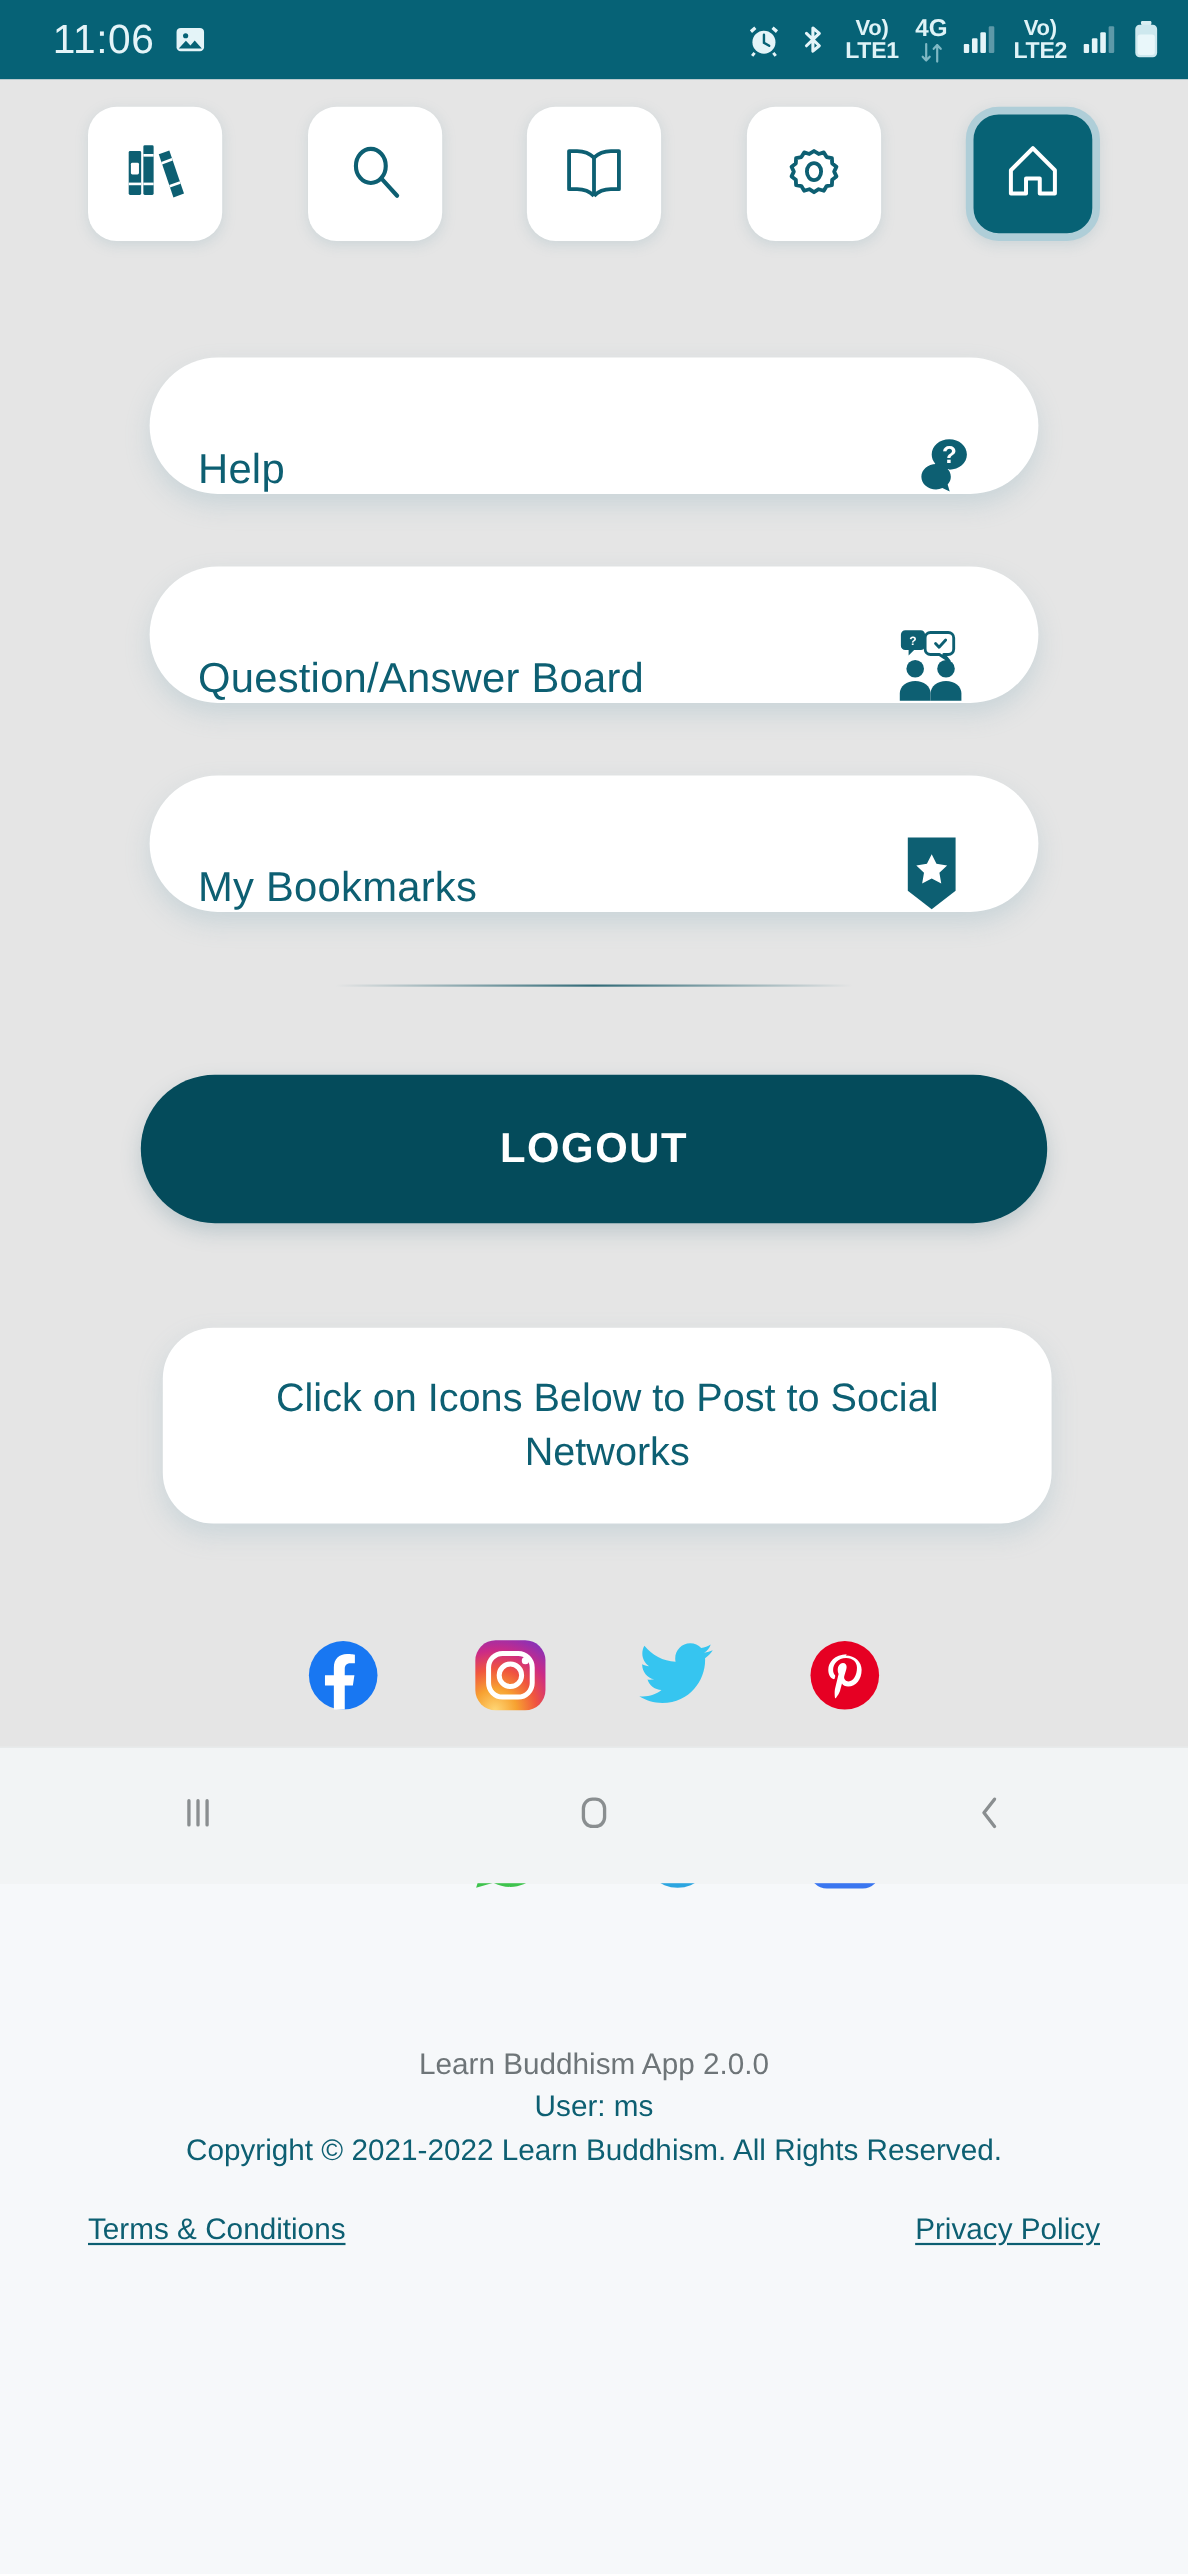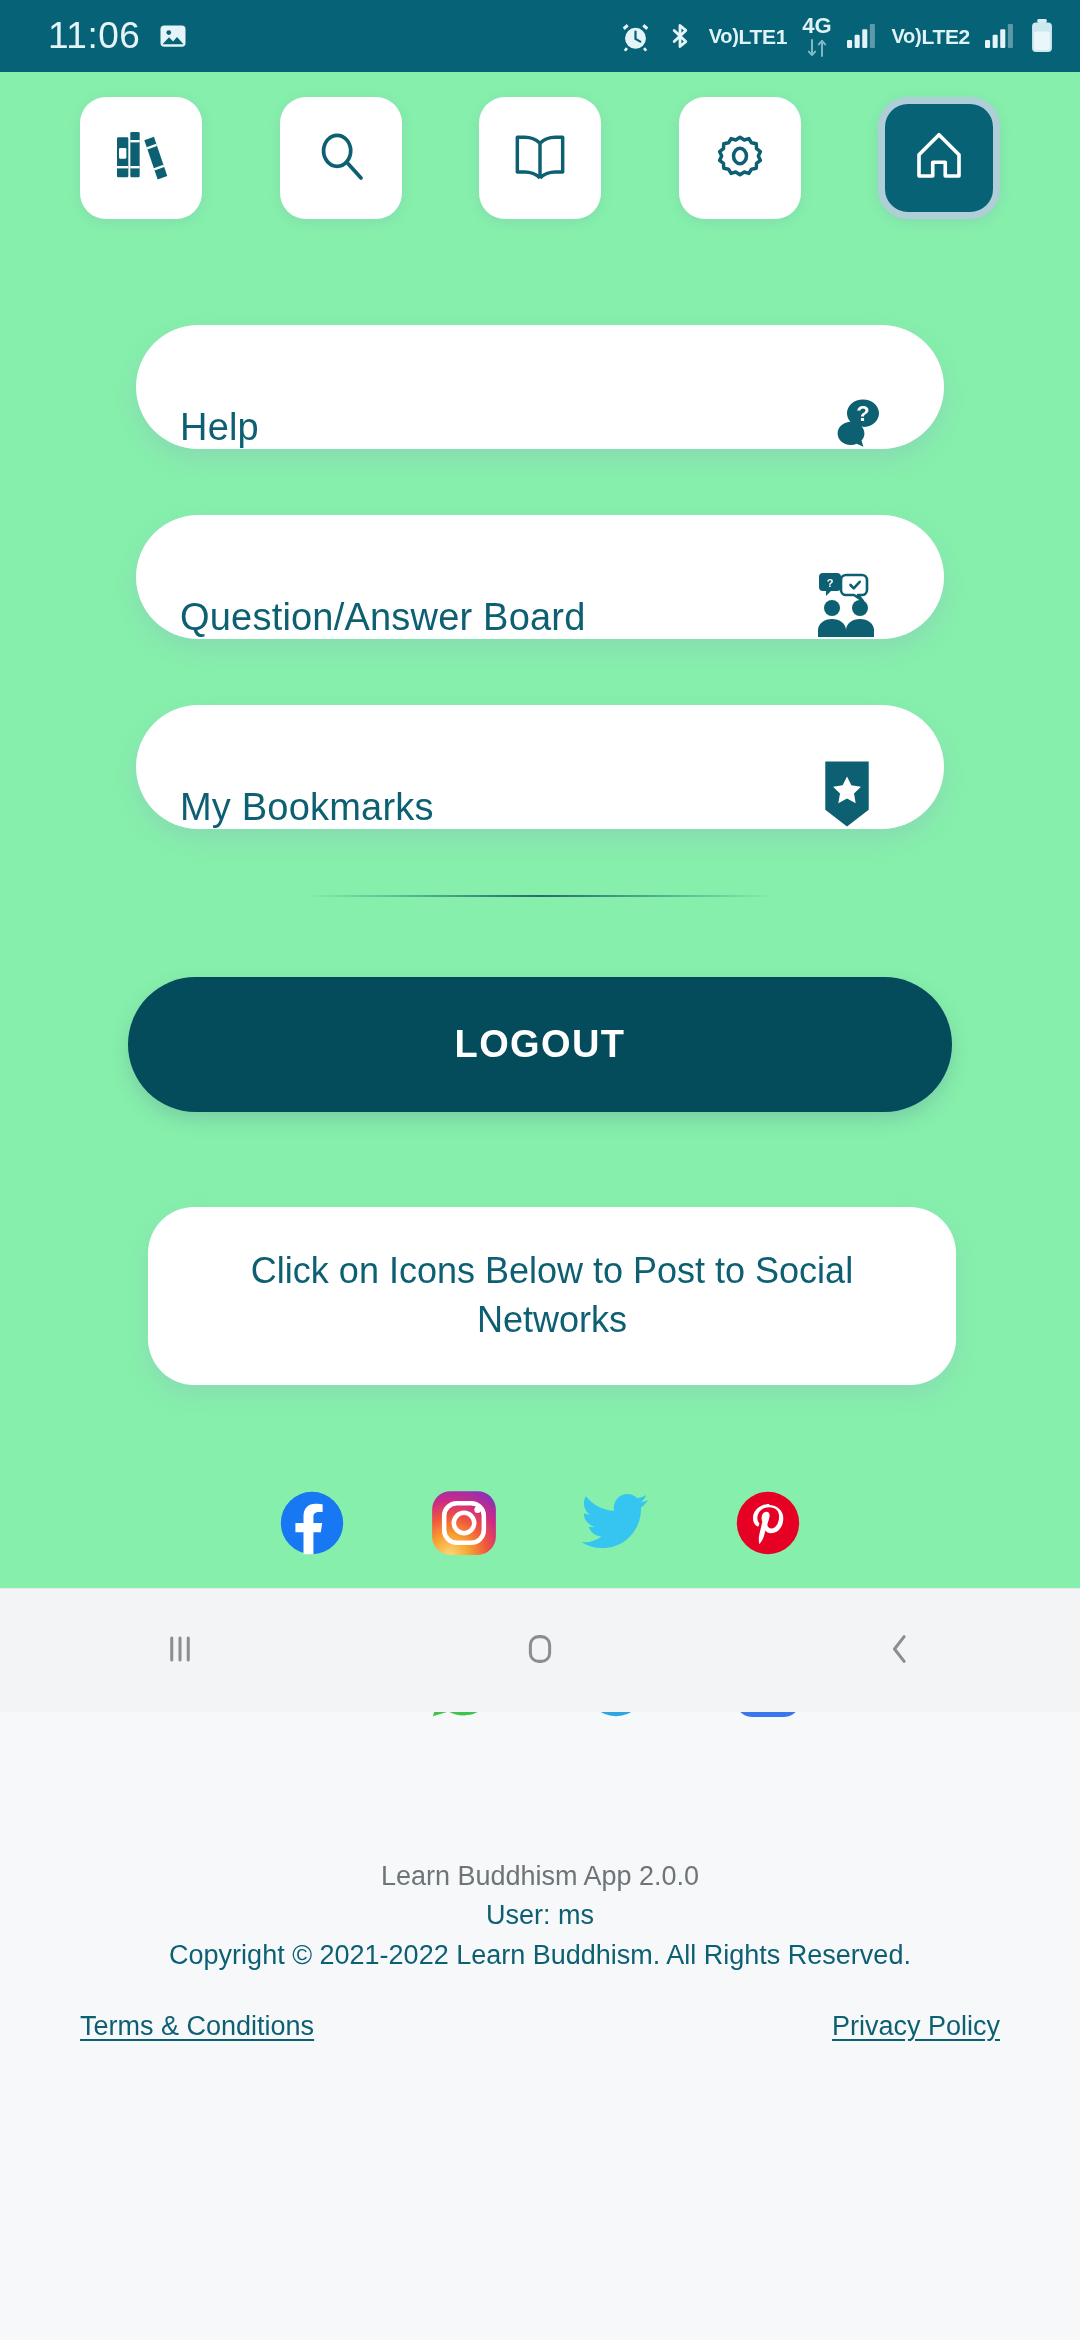--- a/index.html
+++ b/index.html
@@ -2,33 +2,33 @@
 <html><head>
 <meta charset="utf-8">
 <style>
   * { margin:0; padding:0; box-sizing:border-box; }
   html, body {
     width:1080px; height:2340px;
     font-family:"Liberation Sans", sans-serif;
     background:#F6F8FA;
     overflow:hidden;
   }
-  .phone { position:relative; width:1080px; height:1712px; background:#86efac; display:flex; flex-direction:column; }
+  .phone { position:relative; width:1080px; height:1712px; background:#e5e5e5; display:flex; flex-direction:column; }
 
   
   .statusbar {
     height:72px; background:#066276; flex:0 0 72px;
     display:flex; align-items:center; justify-content:space-between;
     padding:0 26px 0 48px; color:#DFF3F7;
   }
   .sb-left { display:flex; align-items:center; gap:18px; }
   .sb-time { font-size:37px; font-weight:400; letter-spacing:.5px; color:#E4F4F8; }
   .sb-right { display:flex; align-items:center; gap:15px; }
   .sb-ico { display:flex; align-items:center; }
-  .volte { display:flex; flex-direction:row; align-items:center; line-height:1; }
+  .volte { display:flex; flex-direction:column; align-items:center; line-height:1; }
   .volte b { font-size:20px; font-weight:700; letter-spacing:-.3px; }
   .volte i { font-size:21px; font-weight:700; font-style:normal; letter-spacing:-.3px; }
   .fourg { display:flex; flex-direction:column; align-items:center; line-height:1.05;text-align:center; }
   .fourg b { font-size:22px; font-weight:700; }
 
   
   .toolbar {
     flex:0 0 auto; padding:25px 80px 18px 80px;
     display:flex; justify-content:space-between; align-items:center;
   }

